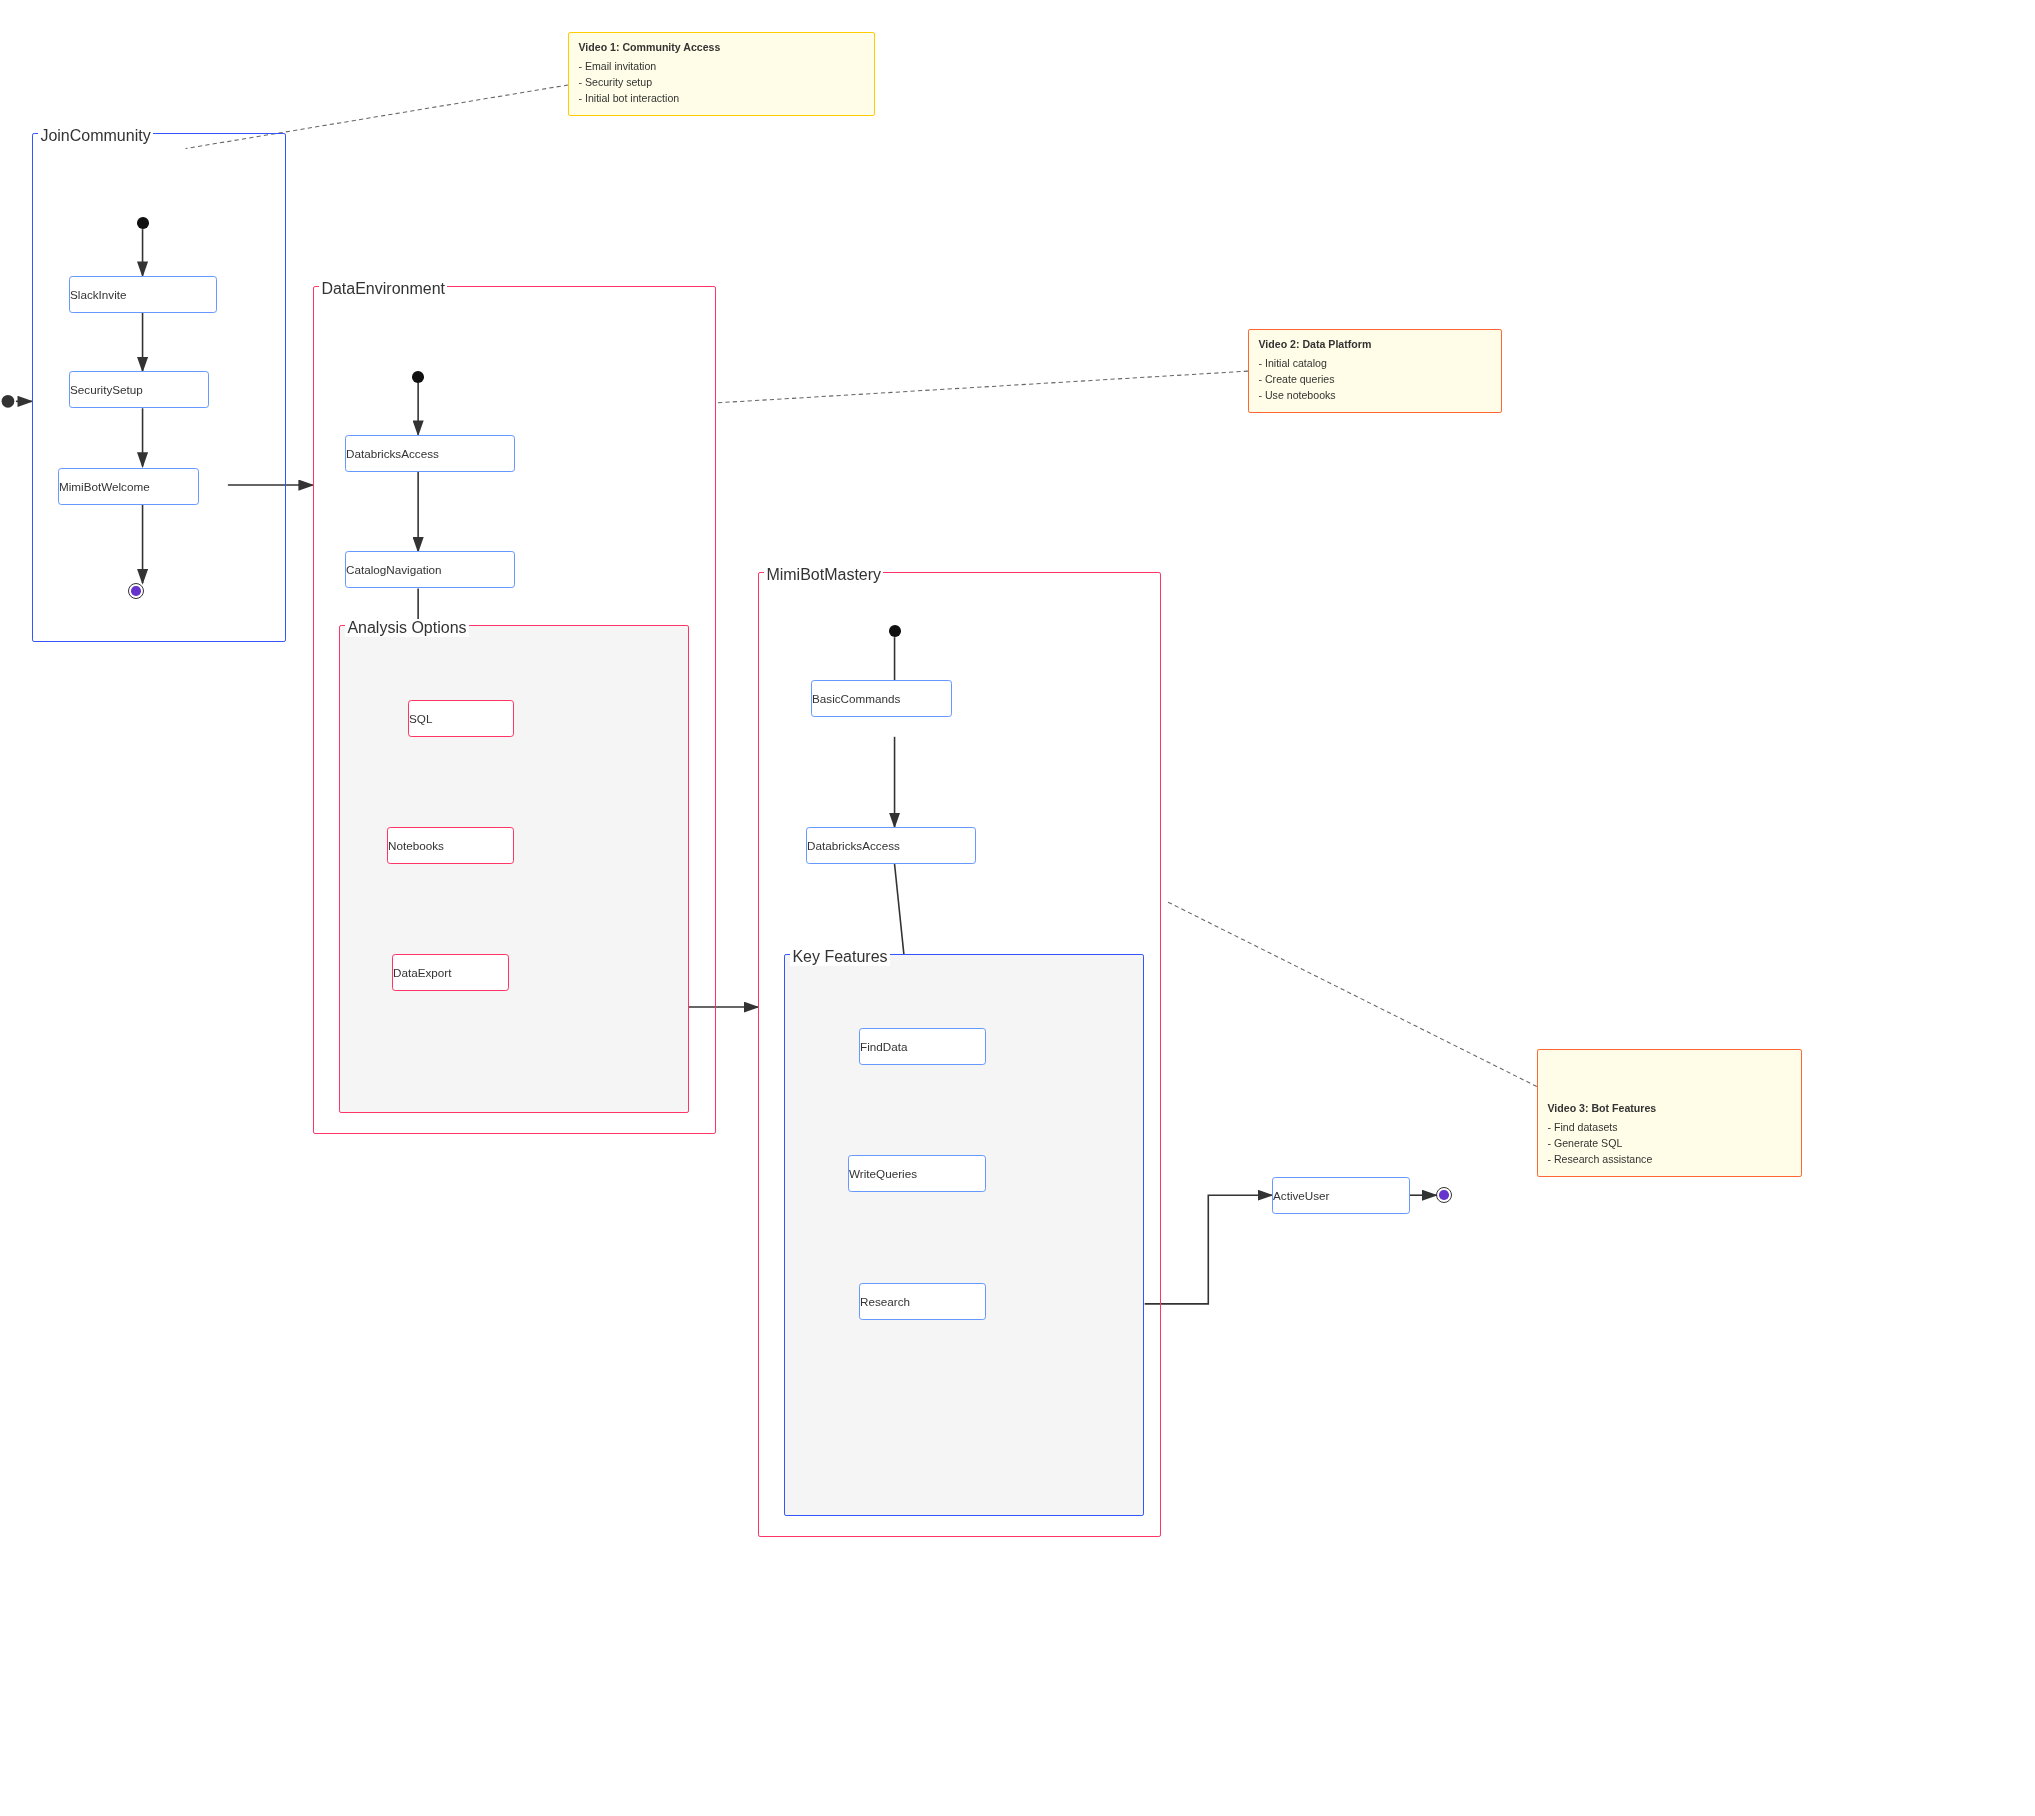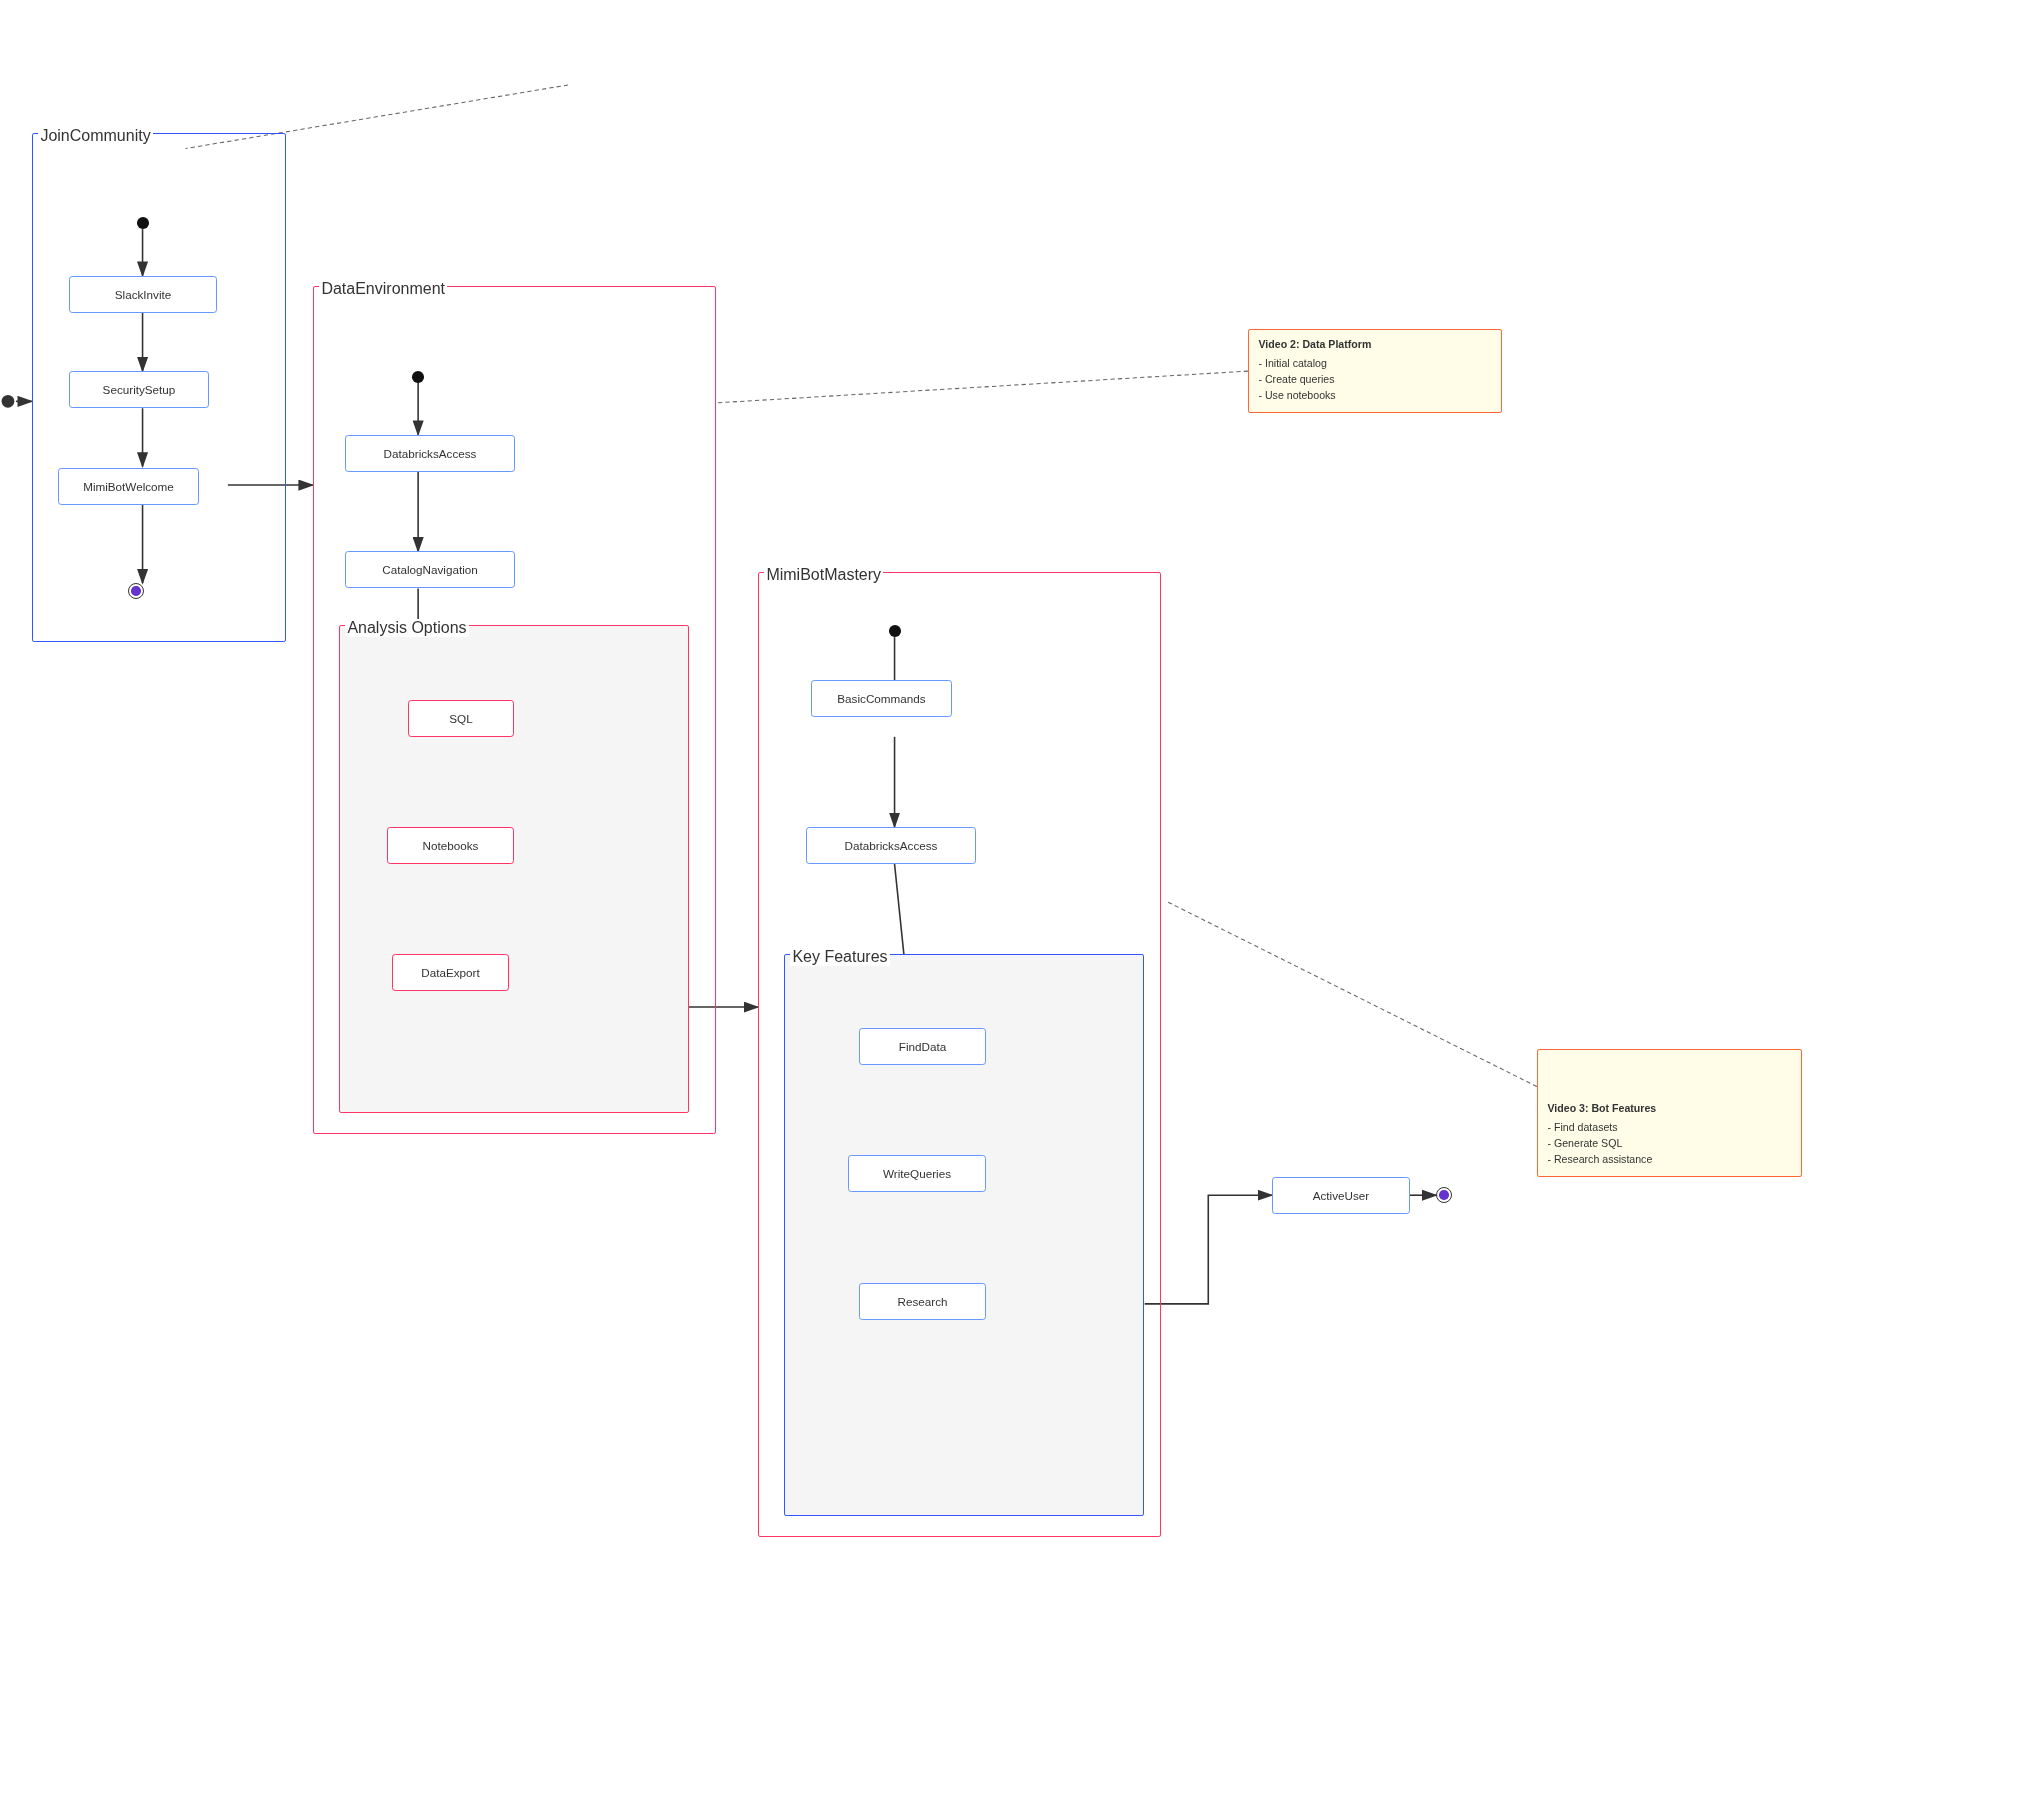--- a/index.html
+++ b/index.html
@@ -35,21 +35,21 @@
       padding: 0 2.1px;
     }
 
     .state-box {
       position: absolute;
       border: 1.1px solid #6699ff;
       border-radius: 3.2px;
       background: white;
       display: flex;
       align-items: center;
-      justify-content: center;
+      justify-content: flex-start;
       font-size: 11.7px;
       color: #333;
     }
 
     
     .initial-dot {
       position: absolute;
       width: 11.7px;
       height: 11.7px;
       background: #111;
@@ -158,20 +158,26 @@
 
     <line x1="2900" y1="2050" x2="2200" y2="1700" stroke="#666" stroke-width="2" stroke-dasharray="8,6" fill="none"></line>
 
     <path d="M 2160 2460 L 2280 2460 L 2280 2255 L 2400 2255" stroke="#333" stroke-width="3" fill="none" marker-end="url(#arrowhead)"></path>
 
     <line x1="2660" y1="2255" x2="2710" y2="2255" stroke="#333" stroke-width="3" marker-end="url(#arrowhead)"></line>
 
     <circle cx="15" cy="757" r="12" fill="#333"></circle>
   </svg>
 
+  <div class="note-box" style="left:568px; top:32px; width:307px;">
+    <div style="font-weight:bold; margin-bottom:3.2px;">Video 1: Community Access</div>
+    <div>- Email invitation</div>
+    <div>- Security setup</div>
+    <div>- Initial bot interaction</div>
+  </div>
 
   <div class="note-box" style="left:1248px; top:329px; width:254px; border-color:#ff6633;">
     <div style="font-weight:bold; margin-bottom:3.2px;">Video 2: Data Platform</div>
     <div>- Initial catalog</div>
     <div>- Create queries</div>
     <div>- Use notebooks</div>
   </div>
 
   <div class="note-box" style="left:1537px; top:1049px; width:265px; border-color:#ff6633;">
     <div style="font-weight:bold; margin-bottom:3.2px;margin-top:44px;">Video 3: Bot Features</div>

